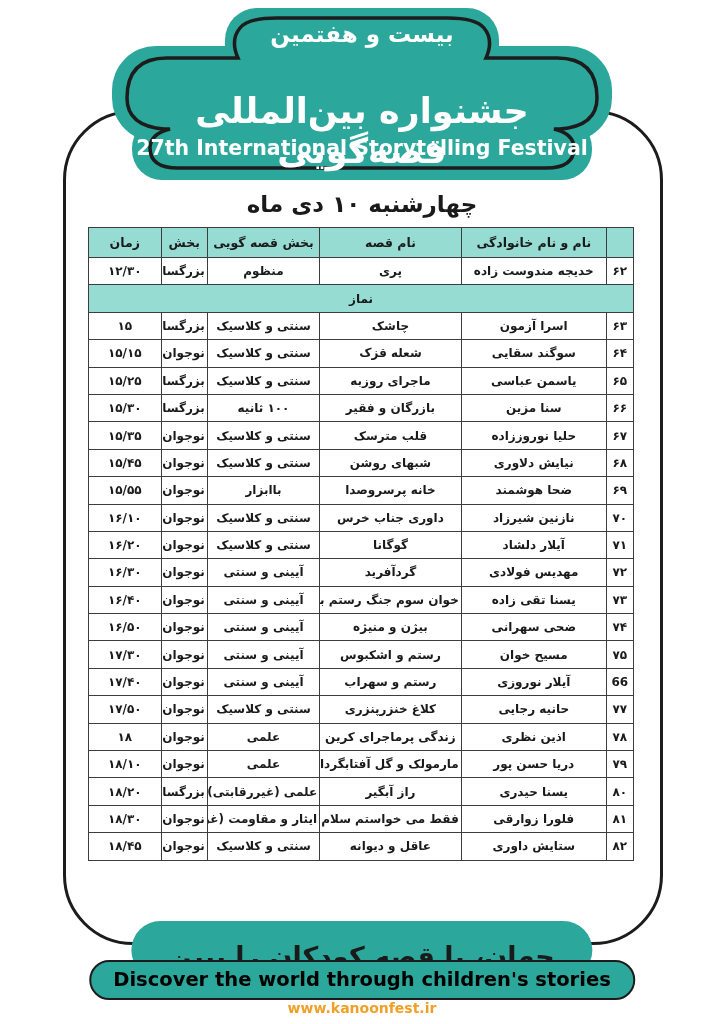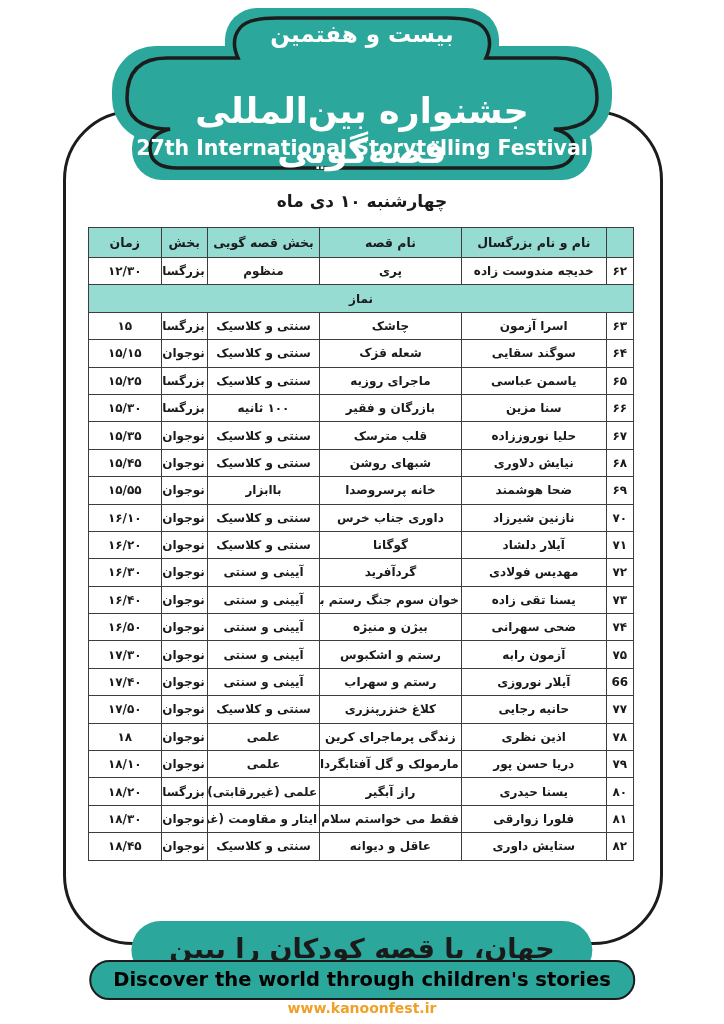--- a/index.html
+++ b/index.html
@@ -23,42 +23,42 @@
   .badge .t{
     position:absolute;left:0;width:100%;text-align:center;color:#ffffff;
     font-weight:bold;direction:rtl;
   }
   .badge .t1{top:15px;font-size:23px;}
   .badge .t2{top:62px;font-size:35px;letter-spacing:-1px;margin-top:23px;}
   .badge .t3{top:130px;font-size:20.5px;direction:ltr;letter-spacing:0px;text-align:center;}
   
   .date-line{
     position:absolute;top:191px;left:0;width:100%;text-align:center;
-    font-size:17px;font-weight:bold;direction:rtl;
+    font-size:23px;font-weight:bold;direction:rtl;
   }
   
   .table-wrap{position:absolute;left:88px;top:227px;width:546px;}
   table.schedule{
     width:100%;border-collapse:collapse;table-layout:fixed;direction:rtl;
     font-size:12px;font-weight:bold;
   }
   table.schedule th,table.schedule td{
     border:1px solid var(--table_border);text-align:center;vertical-align:middle;
     padding:0 2px;overflow:hidden;white-space:nowrap;
   }
   table.schedule th{height:30px;background:var(--light_teal);font-size:12.5px;}
   table.schedule td{height:27.4px;background:#ffffff;}
   table.schedule tr.section-row td{background:var(--light_teal);}
   col.c-num{width:5%;} col.c-name{width:26.6%;} col.c-story{width:26%;}
   col.c-ssection{width:20.6%;} col.c-group{width:8.5%;} col.c-time{width:13.3%;}
   
   .footer-fa{
     position:absolute;top:921px;left:50%;transform:translateX(-50%);
     background:var(--teal);border-radius:30px;height:58px;line-height:56px;
-    padding:0 38px;font-size:27px;font-weight:bold;color:var(--text);
+    padding:8px 38px;font-size:27px;font-weight:bold;color:var(--text);
     direction:rtl;white-space:nowrap;z-index:3;
   }
   .footer-en{
     position:absolute;top:960px;left:50%;transform:translateX(-50%);
     background:var(--teal);border:2.5px solid var(--outline);border-radius:21px;
     height:40px;line-height:35px;padding:0 22px;font-size:19.5px;font-weight:bold;
     color:#000000;white-space:nowrap;z-index:4;
   }
   .footer-url{
     position:absolute;top:1000px;left:0;width:100%;text-align:center;
@@ -97,21 +97,21 @@
         <col class="c-num">
           <col class="c-name">
           <col class="c-story">
         <col class="c-ssection">
           <col class="c-group">
           <col class="c-time">
       </colgroup>
       <thead>
         <tr>
           <th></th>
-          <th>نام و نام بزرگسال</th>
+          <th>نام و نام خانوادگی</th>
           <th>نام قصه</th>
           <th>بخش قصه گویی</th>
           <th>بخش</th>
           <th>زمان</th>
         </tr>
       </thead>
       <tbody>
           <tr class="entry-row">
             <td>۶۲</td>
             <td>خدیجه مندوست زاده</td>
@@ -214,21 +214,21 @@
           <tr class="entry-row">
             <td>۷۴</td>
             <td>ضحی سهرانی</td>
             <td>بیژن و منیژه</td>
             <td>آیینی و سنتی</td>
             <td>نوجوان</td>
             <td>۱۶/۵۰</td>
           </tr>
           <tr class="entry-row">
             <td>۷۵</td>
-            <td>آزمون رابه</td>
+            <td>مسیح خوان</td>
             <td>رستم و اشکبوس</td>
             <td>آیینی و سنتی</td>
             <td>نوجوان</td>
             <td>۱۷/۳۰</td>
           </tr>
           <tr class="entry-row">
             <td>66</td>
             <td>آیلار نوروزی</td>
             <td>رستم و سهراب</td>
             <td>آیینی و سنتی</td>

